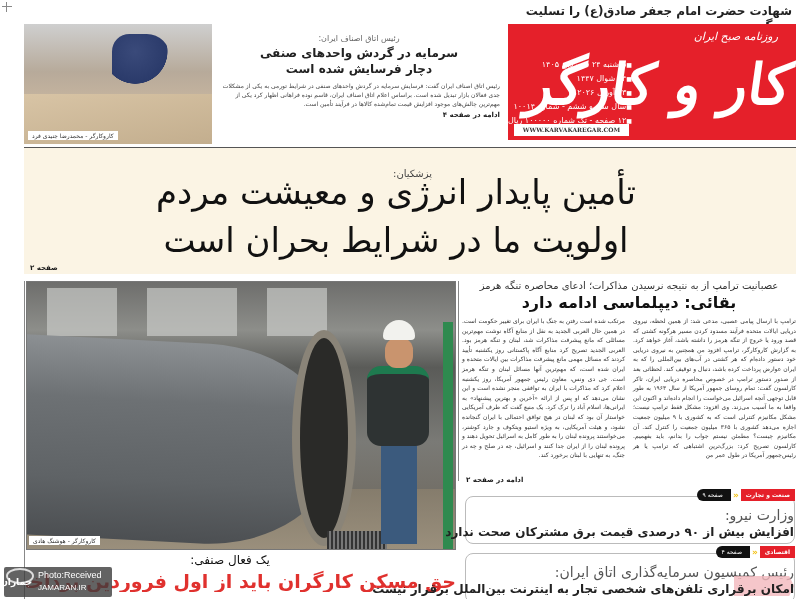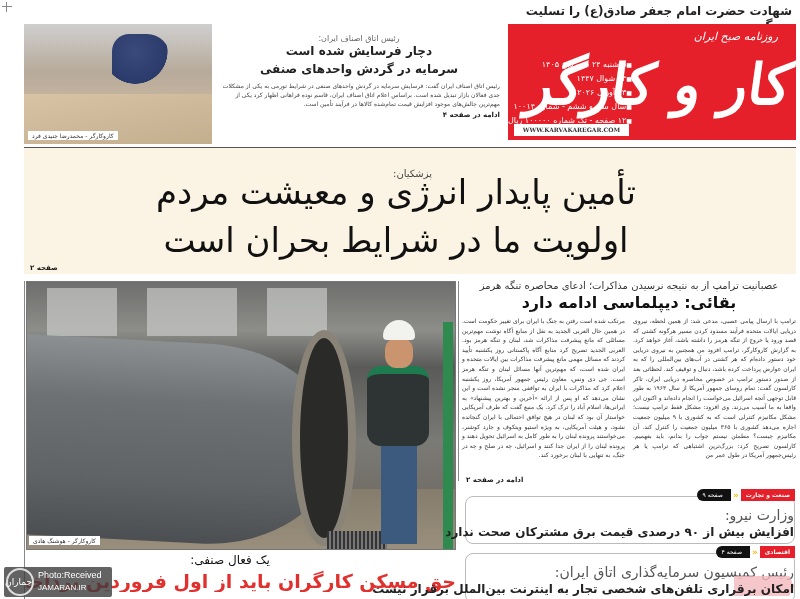--- a/index.html
+++ b/index.html
@@ -58,21 +58,21 @@
   .main-photo .legs { position: absolute; left: 18px; top: 124px; width: 36px; height: 100px; background: #3b5a7d; }
   .main-photo .rail { position: absolute; right: 2px; top: 40px; width: 10px; height: 229px; background: #2f8a4f; }
   .main-photo .grate { position: absolute; left: 300px; bottom: 0; width: 60px; height: 18px; background: repeating-linear-gradient(90deg, #333 0 2px, #777 2px 4px); }
 
   .main-story .kicker { position: absolute; left: 130px; top: 553px; width: 200px; text-align: center; font-size: 12px; color: #111; }
   .main-story .title { position: absolute; left: 26px; top: 570px; width: 430px; text-align: center; font-size: 19px; font-weight: bold; color: #e0312e; white-space: nowrap; overflow: hidden; }
 
   .left-rule { position: absolute; left: 24px; top: 281px; width: 1px; height: 318px; background: #888; }
 
   .watermark { position: absolute; left: 4px; top: 567px; width: 108px; height: 30px; background: rgba(60,60,60,0.8); border-radius: 2px; }
-  .watermark .circle { position: absolute; left: 2px; top: 1px; width: 28px; height: 28px; border-radius: 50%; border: 2px solid #ddd; color: #fff; font-size: 9px; text-align: center; line-height: 24px; font-weight: normal; }
+  .watermark .circle { position: absolute; left: 2px; top: 1px; width: 28px; height: 16px; border-radius: 50%; border: 2px solid #ddd; color: #fff; font-size: 9px; text-align: center; line-height: 24px; font-weight: bold; }
   .watermark .line1, .watermark .line2 { position: absolute; left: 34px; color: #fff; font-size: 9px; direction: ltr; white-space: nowrap; font-family: "Liberation Sans", sans-serif; }
   .watermark .line1 { top: 3px; }
   .watermark .line2 { top: 16px; font-size: 8px; }
 
   
   .side-story { position: absolute; left: 462px; top: 280px; width: 334px; }
   .side-story .kicker { text-align: center; font-size: 10px; color: #333; }
   .side-story .title { text-align: center; font-size: 16px; font-weight: bold; color: #111; margin-top: 2px; }
   .side-story .cols { display: flex; flex-direction: row; gap: 8px; margin-top: 4px; }
   .side-story .col { flex: 1; font-size: 6px; line-height: 9.6px; color: #333; text-align: justify; }
@@ -112,22 +112,22 @@
 </div>
 
 <div class="top-photo">
   <div class="bench"></div>
   <div class="worker"></div>
   <div class="caption-tag" style="left:4px; bottom:4px;">کاروکارگر - محمدرضا جنیدی فرد</div>
 </div>
 
 <div class="top-story">
   <div class="kicker">رئیس اتاق اصناف ایران:</div>
+  <div class="title">سرمایه در گردش واحدهای صنفی</div>
   <div class="title" style="margin-top:0">دچار فرسایش شده است</div>
-  <div class="title">سرمایه در گردش واحدهای صنفی</div>
   <div class="body">رئیس اتاق اصناف ایران گفت: فرسایش سرمایه در گردش واحدهای صنفی در شرایط تورمی به یکی از مشکلات جدی فعالان بازار تبدیل شده است. براساس اعلام اتاق اصناف ایران، قاسم نوده فراهانی اظهار کرد یکی از مهم‌ترین چالش‌های موجود افزایش قیمت تمام‌شده کالاها در فرآیند تأمین است.</div>
   <div class="cont">ادامه در صفحه ۴</div>
 </div>
 
 <div class="hr"></div>
 
 <div class="lead">
   <div class="kicker">پزشکیان:</div>
   <div class="headline">
     <div>تأمین پایدار انرژی و معیشت مردم</div>

